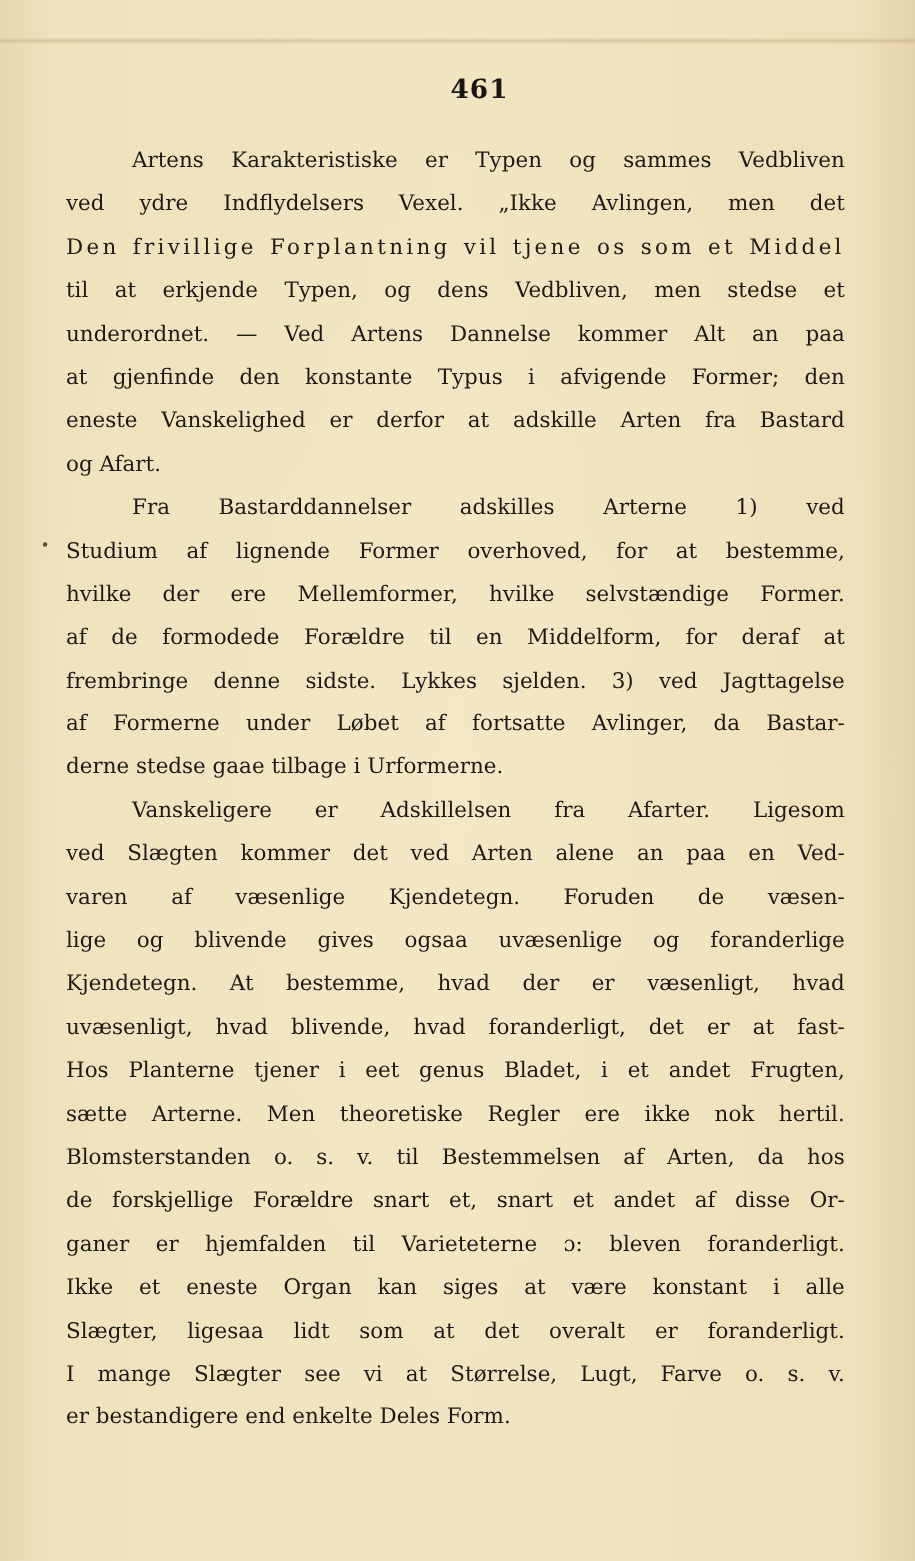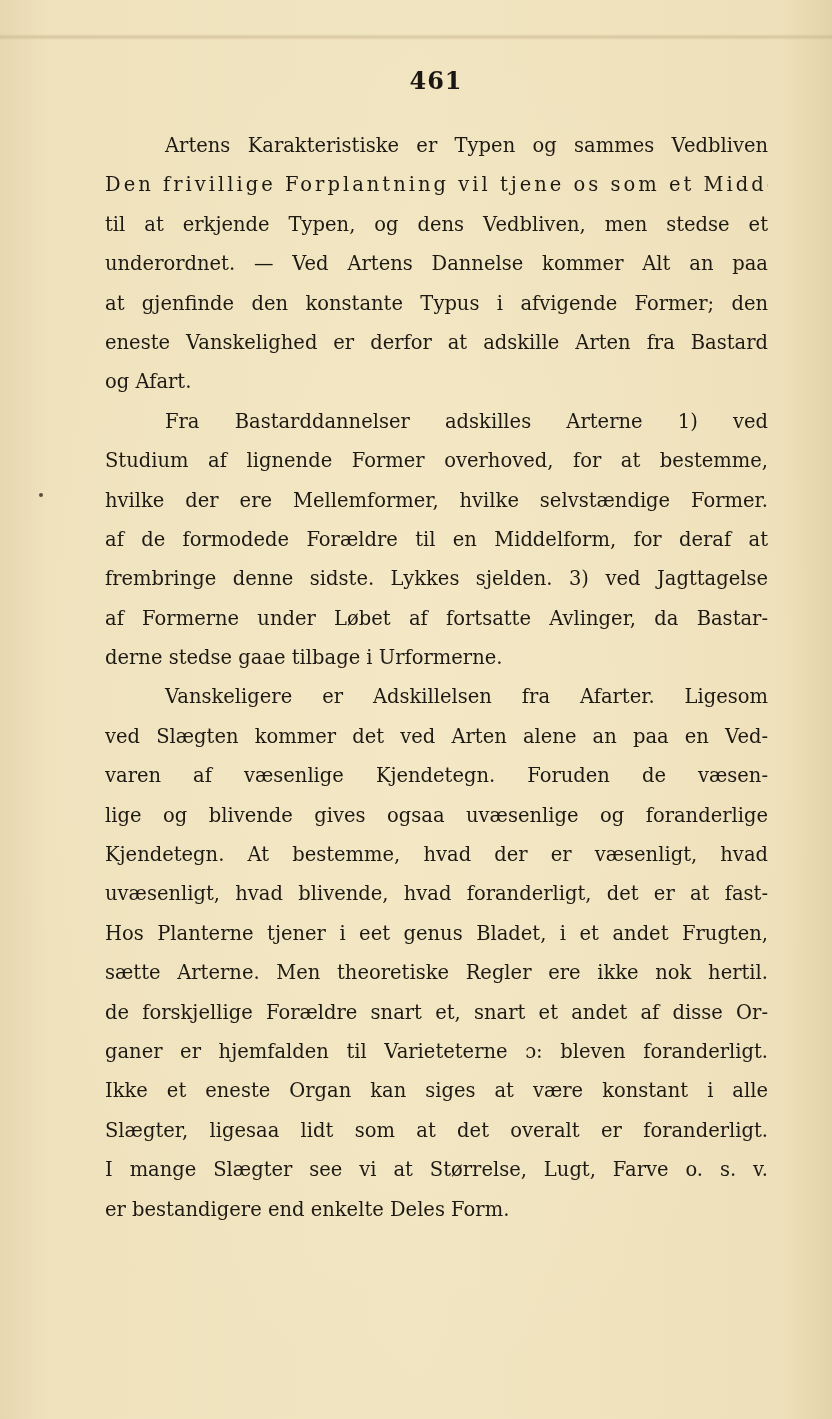--- a/index.html
+++ b/index.html
@@ -51,21 +51,20 @@
     line-height: 39.4px;
     color: #1d1913;
   }
   .line {
     display: block;
     white-space: nowrap;
     text-align: justify;
     text-align-last: justify;
     height: 39.4px;
     overflow: hidden;
-    margin-left: 45px;
   }
   .line.last {
     text-align-last: left;
   }
   .line.indent {
     padding-left: 60px;
   }
   .spaced {
     letter-spacing: 3px;
   }
@@ -82,20 +81,21 @@
 
 <div class="page">
   <div class="crease"></div>
   <div class="speck"></div>
 
   <div class="page-number">461</div>
 
   <div class="text-block">
 
     <span class="line indent">Artens Karakteristiske er Typen og sammes Vedbliven</span>
+    <span class="line">ved ydre Indflydelsers Vexel. „Ikke Avlingen, men det</span>
     <span class="line spaced">Den frivillige Forplantning vil tjene os som et Middel</span>
     <span class="line">til at erkjende Typen, og dens Vedbliven, men stedse et</span>
     <span class="line">underordnet. — Ved Artens Dannelse kommer Alt an paa</span>
     <span class="line">at gjenfinde den konstante Typus i afvigende Former; den</span>
     <span class="line">eneste Vanskelighed er derfor at adskille Arten fra Bastard</span>
     <span class="line last">og Afart.</span>
 
     <span class="line indent">Fra Bastarddannelser adskilles Arterne 1) ved</span>
     <span class="line">Studium af lignende Former overhoved, for at bestemme,</span>
     <span class="line">hvilke der ere Mellemformer, hvilke selvstændige Former.</span>
@@ -105,20 +105,21 @@
     <span class="line last">derne stedse gaae tilbage i Urformerne.</span>
 
     <span class="line indent">Vanskeligere er Adskillelsen fra Afarter. Ligesom</span>
     <span class="line">ved Slægten kommer det ved Arten alene an paa en Ved-</span>
     <span class="line">varen af væsenlige Kjendetegn. Foruden de væsen-</span>
     <span class="line">lige og blivende gives ogsaa uvæsenlige og foranderlige</span>
     <span class="line">Kjendetegn. At bestemme, hvad der er væsenligt, hvad</span>
     <span class="line">uvæsenligt, hvad blivende, hvad foranderligt, det er at fast-</span>
     <span class="line">Hos Planterne tjener i eet genus Bladet, i et andet Frugten,</span>
     <span class="line">sætte Arterne. Men theoretiske Regler ere ikke nok hertil.</span>
+    <span class="line">Blomsterstanden o. s. v. til Bestemmelsen af Arten, da hos</span>
     <span class="line">de forskjellige Forældre snart et, snart et andet af disse Or-</span>
     <span class="line">ganer er hjemfalden til Varieteterne ɔ: bleven foranderligt.</span>
     <span class="line">Ikke et eneste Organ kan siges at være konstant i alle</span>
     <span class="line">Slægter, ligesaa lidt som at det overalt er foranderligt.</span>
     <span class="line">I mange Slægter see vi at Størrelse, Lugt, Farve o. s. v.</span>
     <span class="line last">er bestandigere end enkelte Deles Form.</span>
   </div>
 </div>
 
 </body></html>

